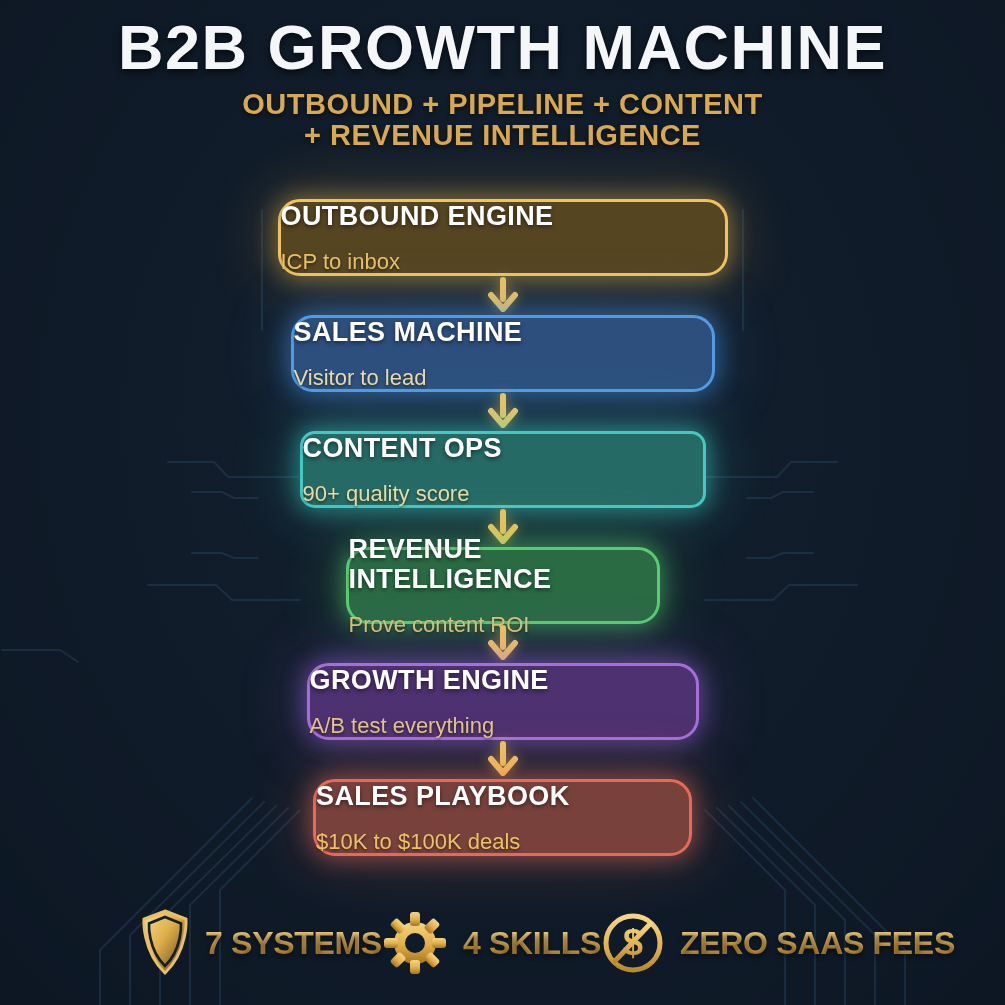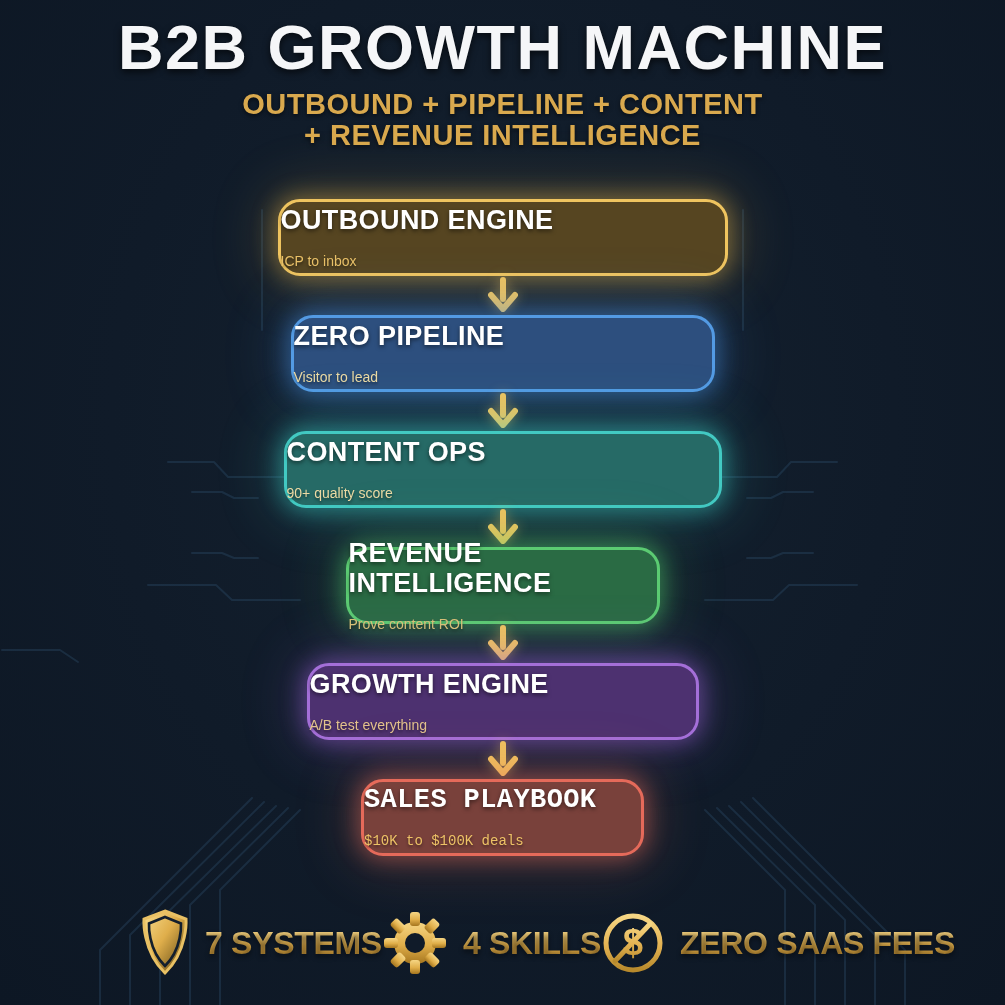--- a/index.html
+++ b/index.html
@@ -38,31 +38,31 @@
   }
   .step {
     height: 77px; border-radius: 22px;
     border: 3px solid var(--border, #888);
     background: var(--fill, #333);
     display: flex; flex-direction: column; align-items: flex-start; justify-content: center;
     position: relative;
   }
   .s1 { width: 450px; }
   .s2 { width: 424px; }
-  .s3 { width: 438px; }
+  .s3 { width: 406px; border-radius: 15px; }
   .s4 { width: 314px; }
   .s5 { width: 392px; }
-  .s6 { width: 283px; font-family: Liberation Mono, monospace; }
+  .s6 { width: 379px; }
   .step-title {
     font-size: 27px; font-weight: bold; letter-spacing: 0.4px; color: #ffffff;
     text-shadow: 0 2px 4px rgba(0,0,0,0.5);
     line-height: 1.1;
   }
   .step-sub {
-    font-size: 14px; color: var(--sub, #eee);
+    font-size: 22px; color: var(--sub, #eee);
     text-shadow: 0 2px 3px rgba(0,0,0,0.45);
     margin-top: 18px; line-height: 1.05;
   }
   .arrow {
     height: 39px; display: flex; align-items: center; justify-content: center;
     filter: drop-shadow(0 0 6px rgba(238,194,95,0.55));
   }
   .arrow svg { display: block; }
 
   
@@ -132,21 +132,21 @@
       <div class="step-title">OUTBOUND ENGINE</div>
       <div class="step-sub">ICP to inbox</div>
     </div>
     <div class="arrow">
       <svg width="40" height="37" viewBox="0 0 40 37">
           <path d="M20 3 L20 22 M8 18 L20 32 L32 18" stroke="#eec25f" stroke-width="6" fill="none" stroke-linecap="round" stroke-linejoin="round"></path>
         </svg>
     </div>
 
     <div class="step s2" style="--fill: #2d4f7e; --border: #539ae3; --sub: #ecdaa4; box-shadow: rgba(75, 148, 232, 0.45) 0px 0px 22px 4px, rgba(75, 148, 232, 0.19) 0px 0px 58px 12px;">
-      <div class="step-title">ZERO PIPELINE</div>
+      <div class="step-title">SALES MACHINE</div>
       <div class="step-sub">Visitor to lead</div>
     </div>
     <div class="arrow">
       <svg width="40" height="37" viewBox="0 0 40 37">
           <path d="M20 3 L20 22 M8 18 L20 32 L32 18" stroke="#eec25f" stroke-width="6" fill="none" stroke-linecap="round" stroke-linejoin="round"></path>
         </svg>
     </div>
 
     <div class="step s3" style="--fill: #266a66; --border: #42c9c2; --sub: #ecdaa4; box-shadow: rgba(62, 216, 205, 0.45) 0px 0px 22px 4px, rgba(62, 216, 205, 0.19) 0px 0px 58px 12px;">
       <div class="step-title">CONTENT OPS</div>

